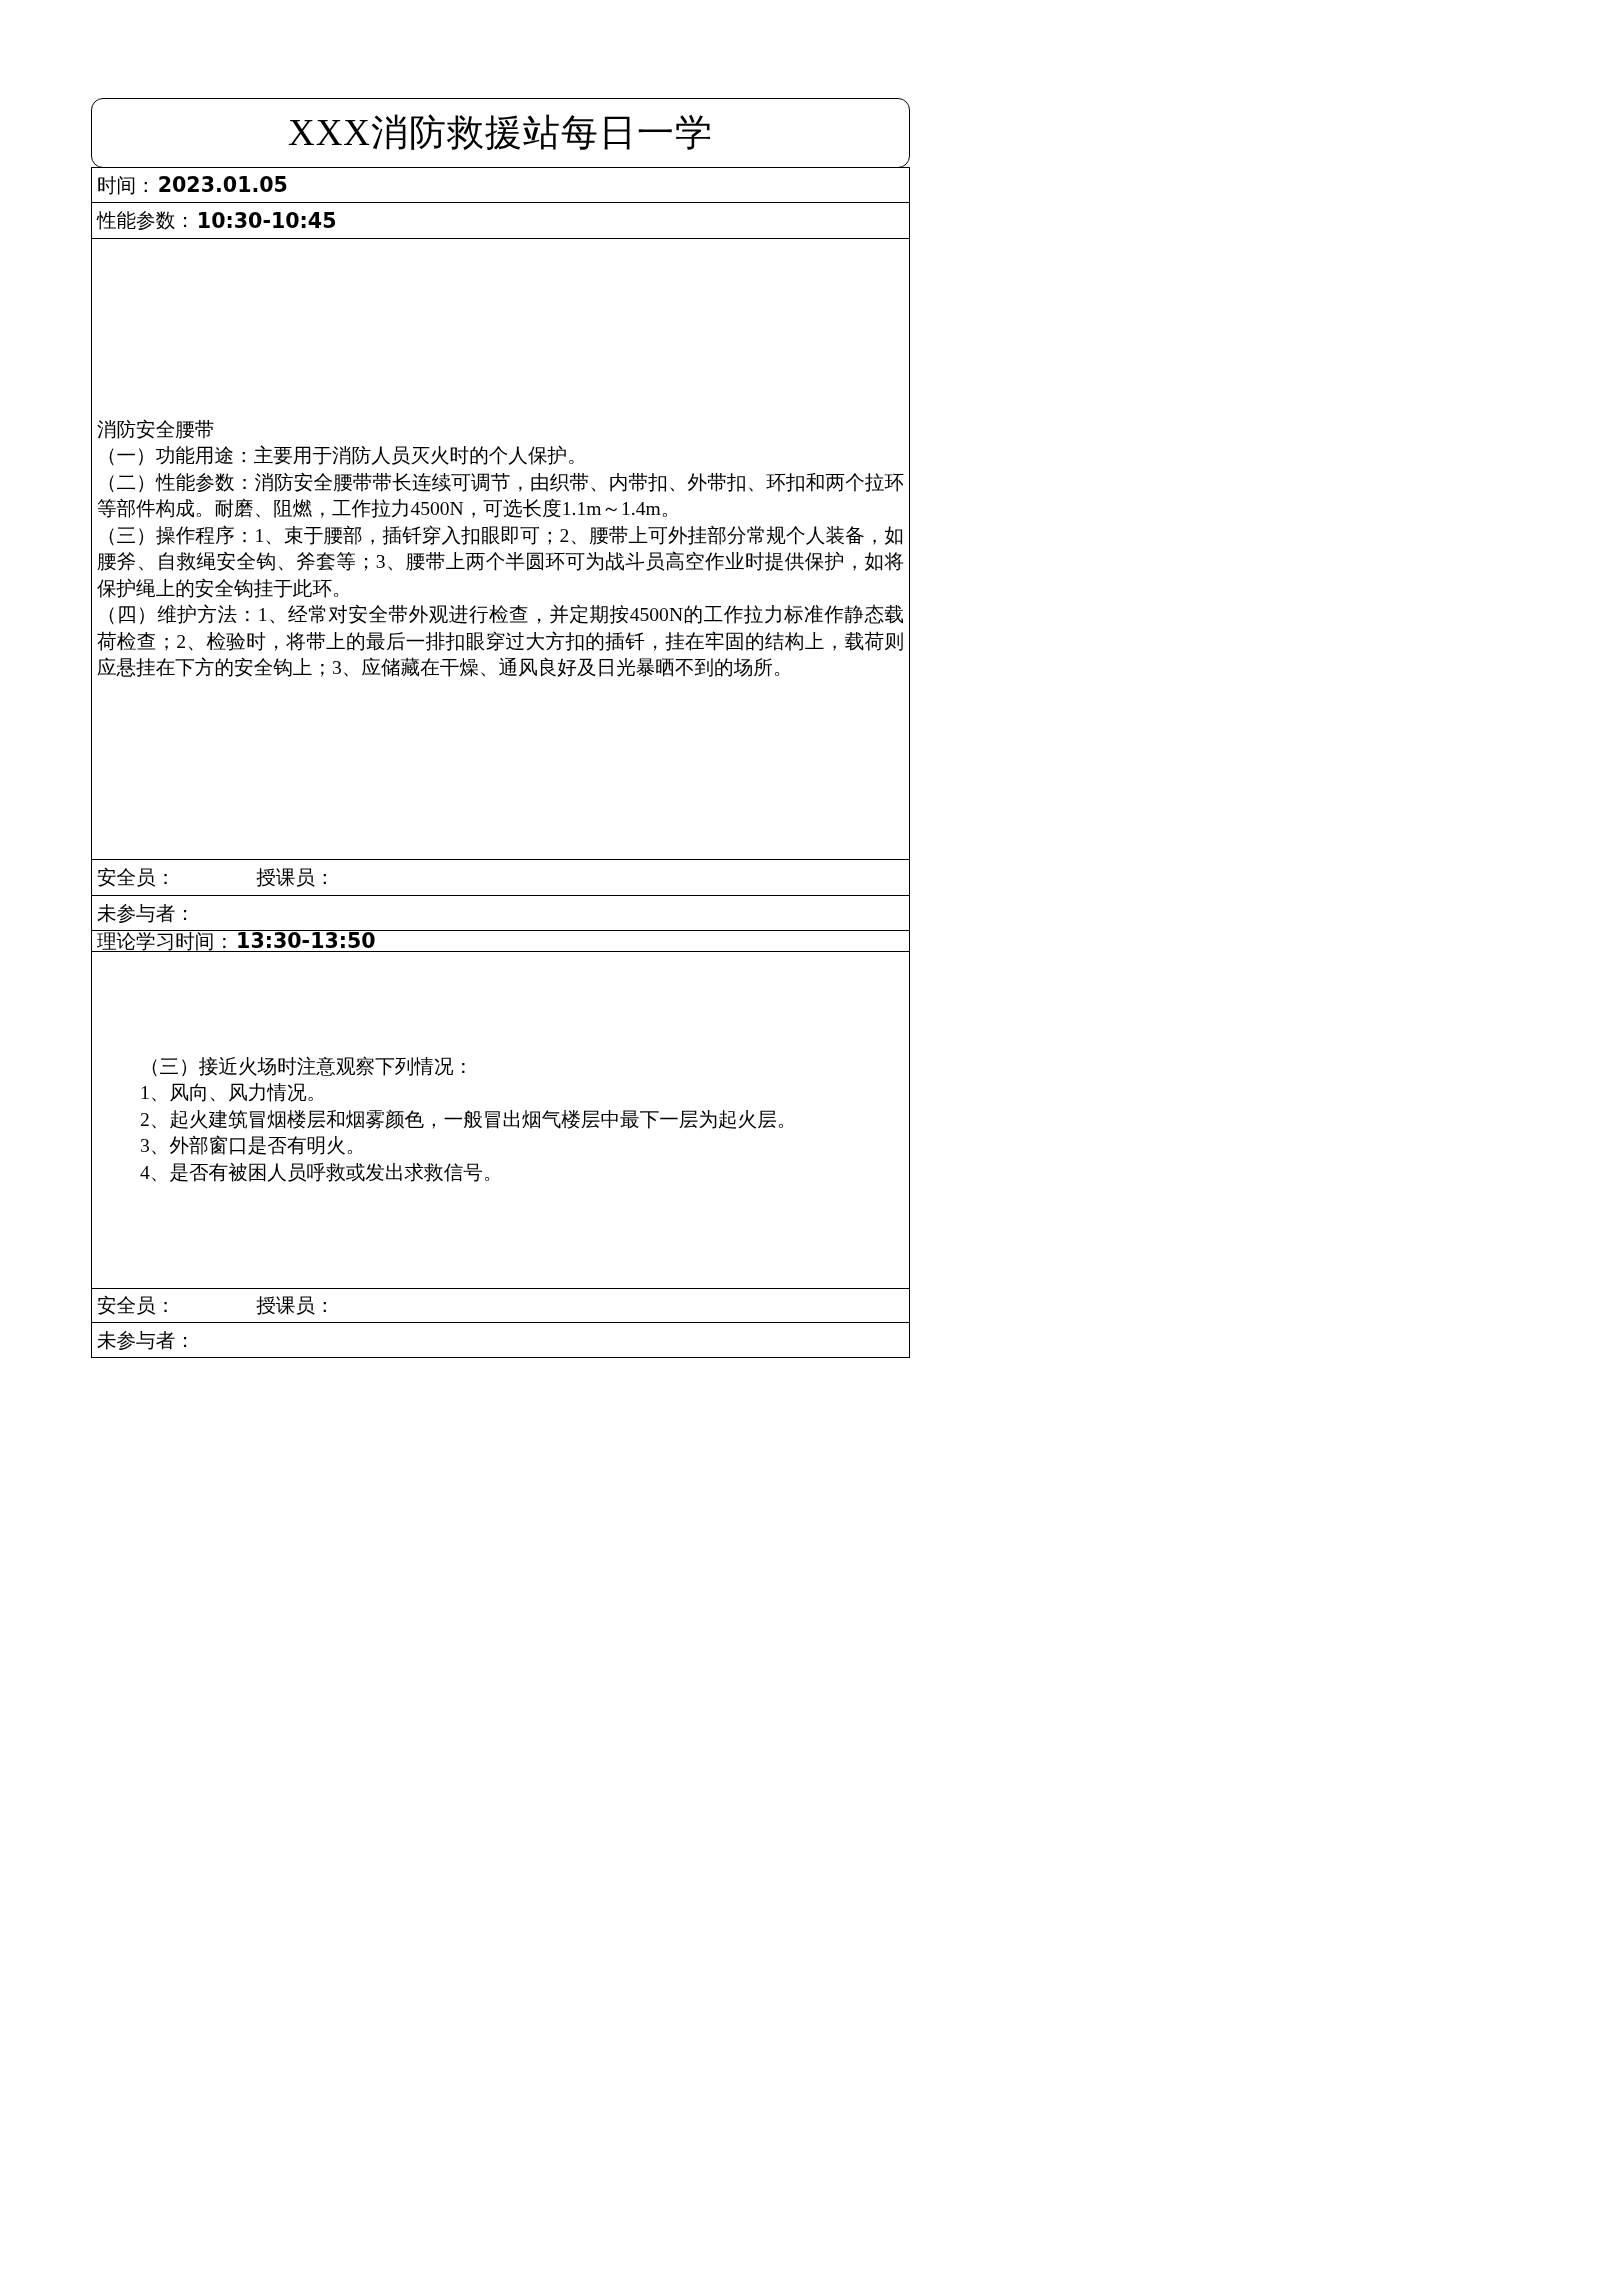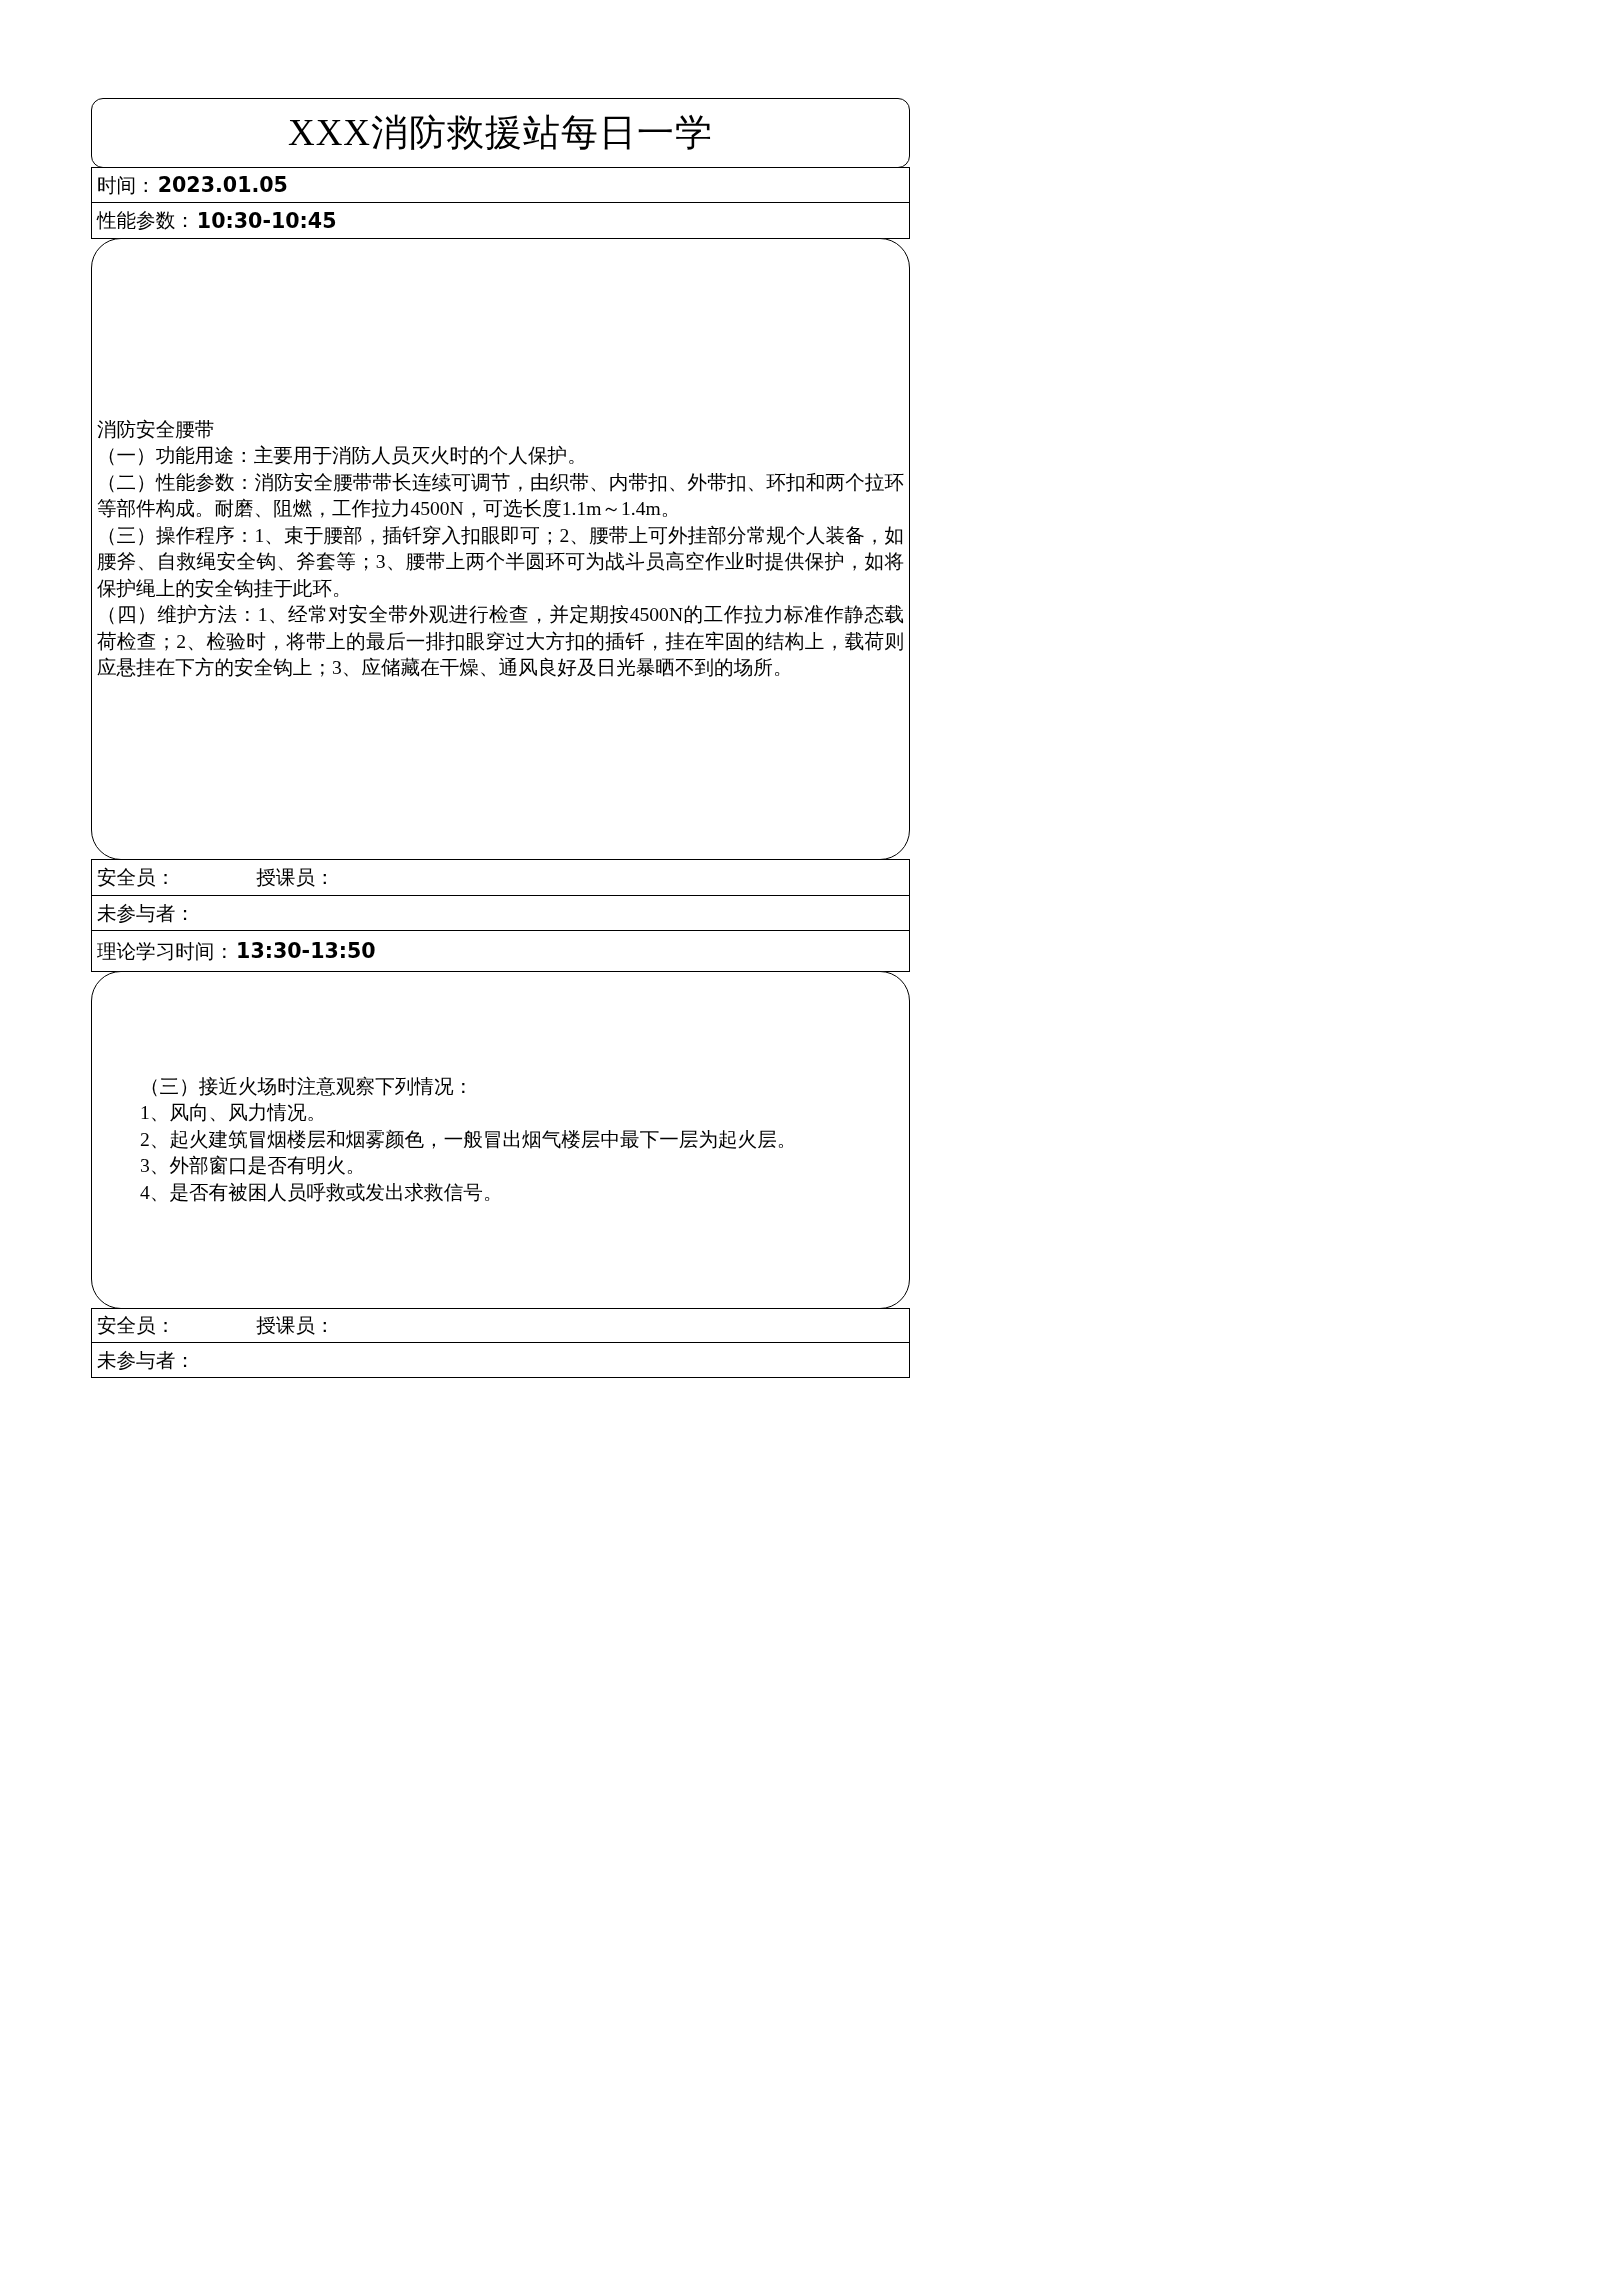--- a/index.html
+++ b/index.html
@@ -39,21 +39,21 @@
     border-radius: 12px;
   }
   .label-row {
     height: 36px;
     display: flex;
     align-items: center;
     padding: 0 4.9px;
     font-size: 19.6px;
   }
   .label-row.h38 { height: 37px; }
-  .label-row.h39 { height: 42px; }
+  .label-row.h39 { height: 22px; }
   .label-row.h36 { height: 35px; }
   .lbl {
     font-family: "Liberation Serif", serif;
     font-size: 19.6px;
   }
   .val {
     font-family: "DejaVu Sans", "Liberation Sans", sans-serif;
     font-size: 20.6px;
     font-weight: 600;
     margin-left: 2px;
@@ -61,21 +61,20 @@
   .lbl-gap {
     margin-left: 81px;
   }
   .content-cell {
     display: flex;
     flex-direction: column;
     justify-content: center;
     padding: 0 4.9px;
     font-size: 19.6px;
     line-height: 26.5px;
-    border-radius: 30px;
   }
   .content-1 { height: 622px; }
   .content-2 { height: 338px; padding-left: 48px; }
   .content-cell p {
     margin: 0;
     text-align: justify;
   }
   .content-2 p {
     text-align: left;
   }

